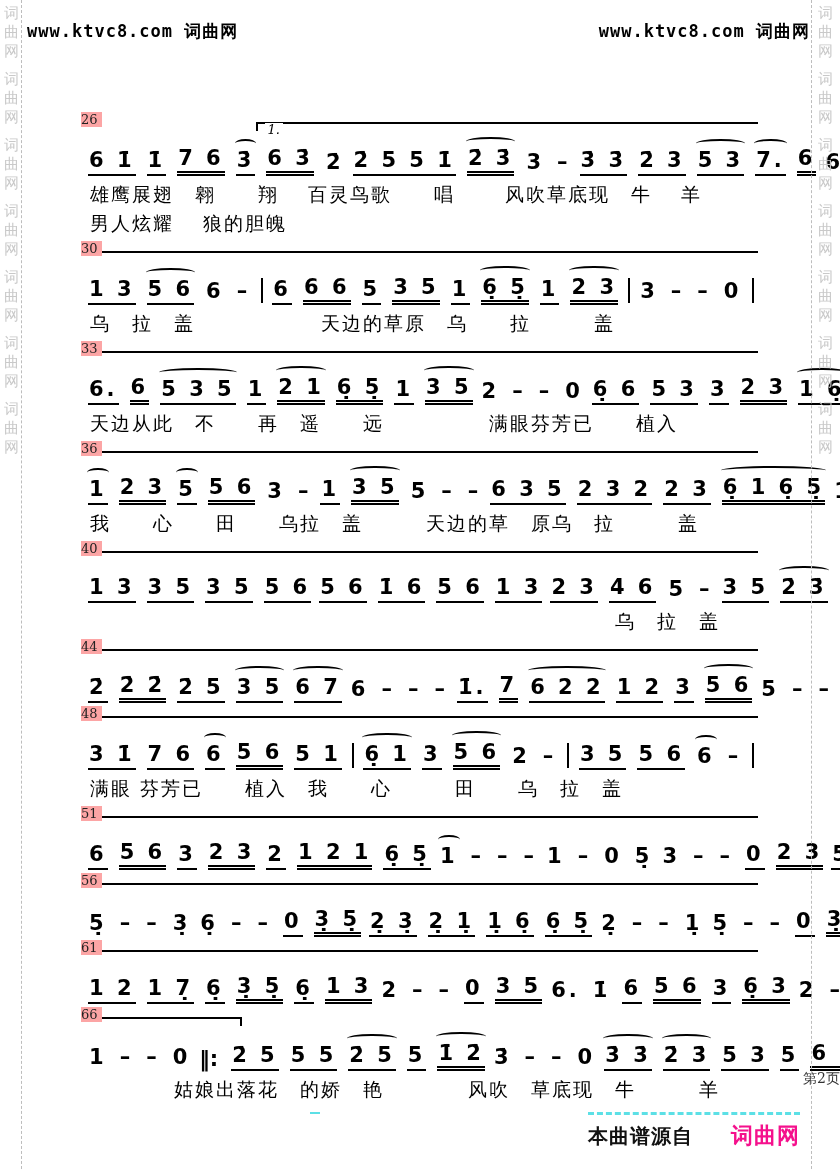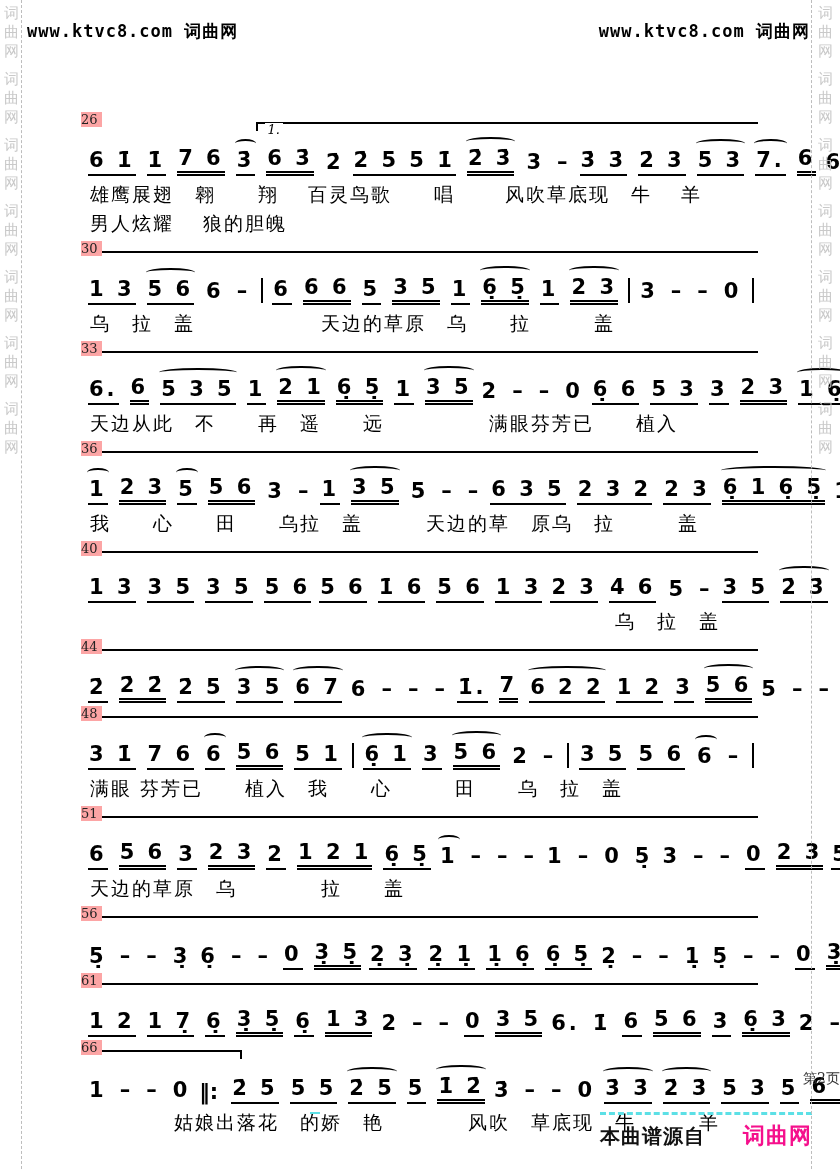--- a/index.html
+++ b/index.html
@@ -58,21 +58,21 @@
   .lyr{
     font-size:19px;line-height:29px;letter-spacing:2px;white-space:pre;
     font-family:"DejaVu Sans",sans-serif;margin-left:2px;
   }
   
   .pageno{
     position:absolute;top:1070px;left:0;width:100%;text-align:right;
     font-family:"DejaVu Serif",serif;font-size:14px;color:#333;
   }
   .stray-dash{position:absolute;top:1112px;left:310px;width:10px;border-top:2px dashed #5ce0e6;}
-  .source{position:absolute;top:1112px;right:28px;width:212px;margin-left:25px;}
+  .source{position:absolute;top:1112px;right:40px;width:212px;margin-left:25px;}
   .source .dashline{border-top:3px dashed #5ce0e6;margin-bottom:6px;}
   .source .row{display:flex;justify-content:space-between;align-items:baseline;}
   .source .prefix{font-weight:bold;font-size:20px;color:#111;letter-spacing:1px;}
   .source .brand{font-weight:bold;font-size:22px;letter-spacing:1px;}
 </style>
 </head>
 <body>
 
 <div class="strip left">
   <div class="chars">
@@ -241,21 +241,20 @@
         <span class="bar"></span>
         <span class="measure"><span class="seg u0 a">1</span><span class="seg u0">–</span><span class="seg u0">–</span><span class="seg u0">–</span></span>
         <span class="bar"></span>
         <span class="measure"><span class="seg u0">1</span><span class="seg u0">–</span><span class="seg u0">0</span><span class="seg u0">5̣</span></span>
         <span class="bar"></span>
         <span class="measure"><span class="seg u0">3</span><span class="seg u0">–</span><span class="seg u0">–</span><span class="seg u1">0</span><span class="seg u2">2 3</span></span>
         <span class="bar"></span>
         <span class="measure"><span class="seg u1">5 3</span></span>
         <span class="bar"></span>
       </div>
-      <div class="lyr">天边的草原　乌　　　　拉　　盖</div>
     </div>
     <div class="system">
       <div class="rule" style="left: 1%; width: 99%;"></div>
       <div class="num">56</div>
       <div class="notes">
         <span class="measure"><span class="seg u0">5̣</span><span class="seg u0">–</span><span class="seg u0">–</span><span class="seg u0">3̣</span></span>
         <span class="bar"></span>
         <span class="measure"><span class="seg u0">6̣</span><span class="seg u0">–</span><span class="seg u0">–</span><span class="seg u1">0</span><span class="seg u2">3̣ 5̣</span></span>
         <span class="bar"></span>
         <span class="measure"><span class="seg u1">2̣ 3̣</span><span class="seg u1">2̣ 1̣</span><span class="seg u1">1̣ 6̣</span><span class="seg u1">6̣ 5̣</span></span>

